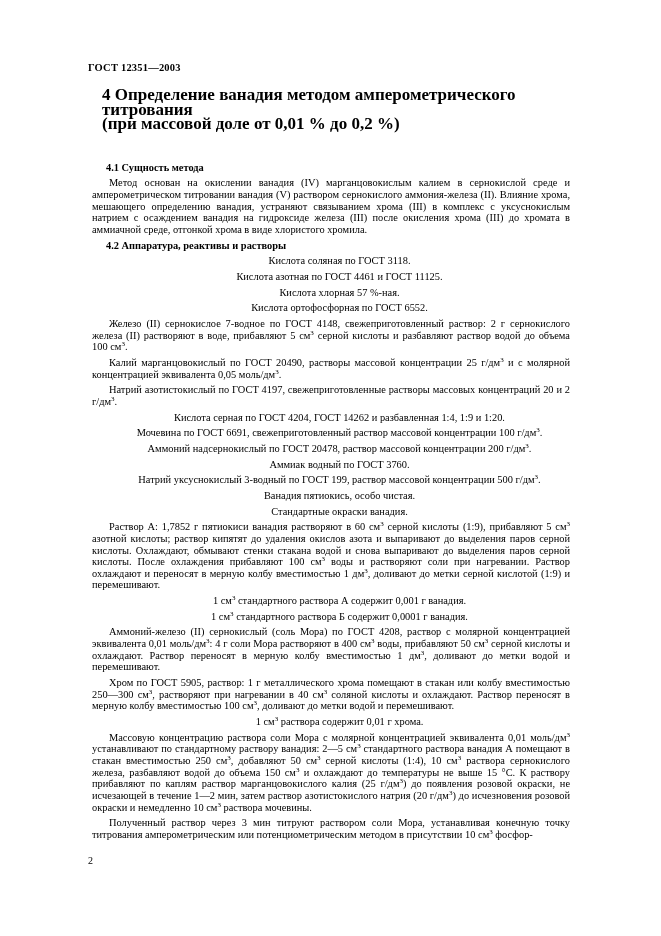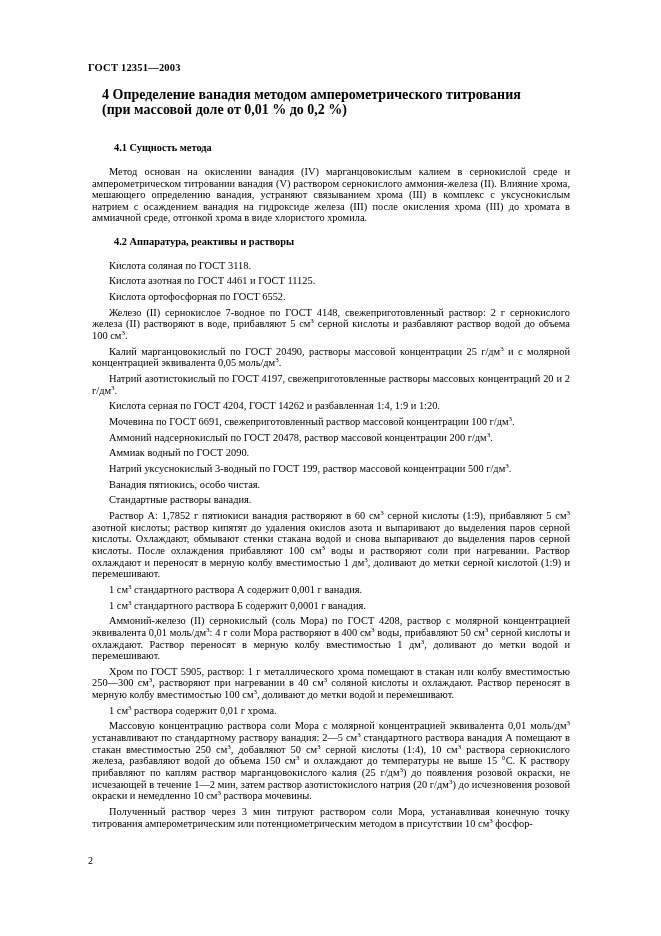--- a/index.html
+++ b/index.html
@@ -30,46 +30,46 @@
     letter-spacing: 0.2px;
     white-space: nowrap;
   }
   .content {
     position: absolute;
     left: 88px;
     top: 88px;
     width: 486px;
   }
   .clause-title {
-    font-size: 14px;
+    font-size: 17px;
     font-weight: bold;
     line-height: 14.6px;
-    margin: 0 0 0 14px;
+    margin: 0 0 13px 14px;
     text-indent: 0;
     white-space: pre-line;
     font-family: Liberation Serif, serif;
   }
   .spacer-after-title { height: 13px; }
   .subclause {
     font-size: 10.4px;
     font-weight: bold;
     line-height: 11.65px;
-    margin: 12px;
+    margin: 4px;
     padding-left: 14px;
   }
   p.body {
     font-size: 10.4px;
     line-height: 11.65px;
     margin: 4px;
     text-align: justify;
     text-indent: 17px;
     -webkit-hyphens: none;
     hyphens: none;
   }
-  p.body.nojust { text-align: left; }
+  p.body.nojust { text-align: center; }
   sup {
     font-size: 7px;
     vertical-align: super;
     line-height: 0;
   }
   .folio {
     position: absolute;
     left: 88px;
     top: 855px;
     font-size: 10px;
@@ -90,40 +90,41 @@
 
     <div class="subclause">4.1  Сущность метода</div>
 
     <p class="body">Метод основан на окислении ванадия (IV) марганцовокислым калием в сернокислой среде и амперометрическом титровании ванадия (V) раствором сернокислого аммония-железа (II). Влияние хрома, мешающего определению ванадия, устраняют связыванием хрома (III) в комплекс с уксуснокислым натрием с осаждением ванадия на гидроксиде железа (III) после окисления хрома (III) до хромата в аммиачной среде, отгонкой хрома в виде хлористого хромила.</p>
 
     <div class="subclause">4.2  Аппаратура, реактивы и растворы</div>
 
 
     <p class="body nojust">Кислота соляная по ГОСТ 3118.</p>
     <p class="body nojust">Кислота азотная по ГОСТ 4461 и ГОСТ 11125.</p>
+    <p class="body nojust">Кислота хлорная 57 %-ная.</p>
     <p class="body nojust">Кислота ортофосфорная по ГОСТ 6552.</p>
 
     <p class="body"><span>Железо (II) сернокислое 7-водное по ГОСТ 4148, свежеприготовленный раствор: 2 г сернокислого железа (II) растворяют в воде, прибавляют 5 см</span><sup>3</sup><span> серной кислоты и разбавляют раствор водой до объема 100 см</span><sup>3</sup><span>.</span></p>
 
     <p class="body"><span>Калий марганцовокислый по ГОСТ 20490, растворы массовой концентрации 25 г/дм</span><sup>3</sup><span> и с молярной концентрацией эквивалента 0,05 моль/дм</span><sup>3</sup><span>.</span></p>
 
     <p class="body"><span>Натрий азотистокислый по ГОСТ 4197, свежеприготовленные растворы массовых концентраций 20 и 2 г/дм</span><sup>3</sup><span>.</span></p>
 
     <p class="body nojust">Кислота серная по ГОСТ 4204, ГОСТ 14262 и разбавленная 1:4, 1:9 и 1:20.</p>
 
     <p class="body nojust"><span>Мочевина по ГОСТ 6691, свежеприготовленный раствор массовой концентрации 100 г/дм</span><sup>3</sup><span>.</span></p>
 
     <p class="body nojust"><span>Аммоний надсернокислый по ГОСТ 20478, раствор массовой концентрации 200 г/дм</span><sup>3</sup><span>.</span></p>
 
-    <p class="body nojust">Аммиак водный по ГОСТ 2090.</p>
+    <p class="body nojust">Аммиак водный по ГОСТ 3760.</p>
 
     <p class="body nojust"><span>Натрий уксуснокислый 3-водный по ГОСТ 199, раствор массовой концентрации 500 г/дм</span><sup>3</sup><span>.</span></p>
 
     <p class="body nojust">Ванадия пятиокись, особо чистая.</p>
-    <p class="body nojust">Стандартные растворы ванадия.</p>
+    <p class="body nojust">Стандартные окраски ванадия.</p>
 
     <p class="body"><span>Раствор А: 1,7852 г пятиокиси ванадия растворяют в 60 см</span><sup>3</sup><span> серной кислоты (1:9), прибавляют 5 см</span><sup>3</sup><span> азотной кислоты; раствор кипятят до удаления окислов азота и выпаривают до выделения паров серной кислоты. Охлаждают, обмывают стенки стакана водой и снова выпаривают до выделения паров серной кислоты. После охлаждения прибавляют 100 см</span><sup>3</sup><span> воды и растворяют соли при нагревании. Раствор охлаждают и переносят в мерную колбу вместимостью 1 дм</span><sup>3</sup><span>, доливают до метки серной кислотой (1:9) и перемешивают.</span></p>
 
     <p class="body nojust"><span>1 см</span><sup>3</sup><span> стандартного раствора А содержит 0,001 г ванадия.</span></p>
 
 
     <p class="body nojust"><span>1 см</span><sup>3</sup><span> стандартного раствора Б содержит 0,0001 г ванадия.</span></p>
 
     <p class="body"><span>Аммоний-железо (II) сернокислый (соль Мора) по ГОСТ 4208, раствор с молярной концентрацией эквивалента 0,01 моль/дм</span><sup>3</sup><span>: 4 г соли Мора растворяют в 400 см</span><sup>3</sup><span> воды, прибавляют 50 см</span><sup>3</sup><span> серной кислоты и охлаждают. Раствор переносят в мерную колбу вместимостью 1 дм</span><sup>3</sup><span>, доливают до метки водой и перемешивают.</span></p>
 

